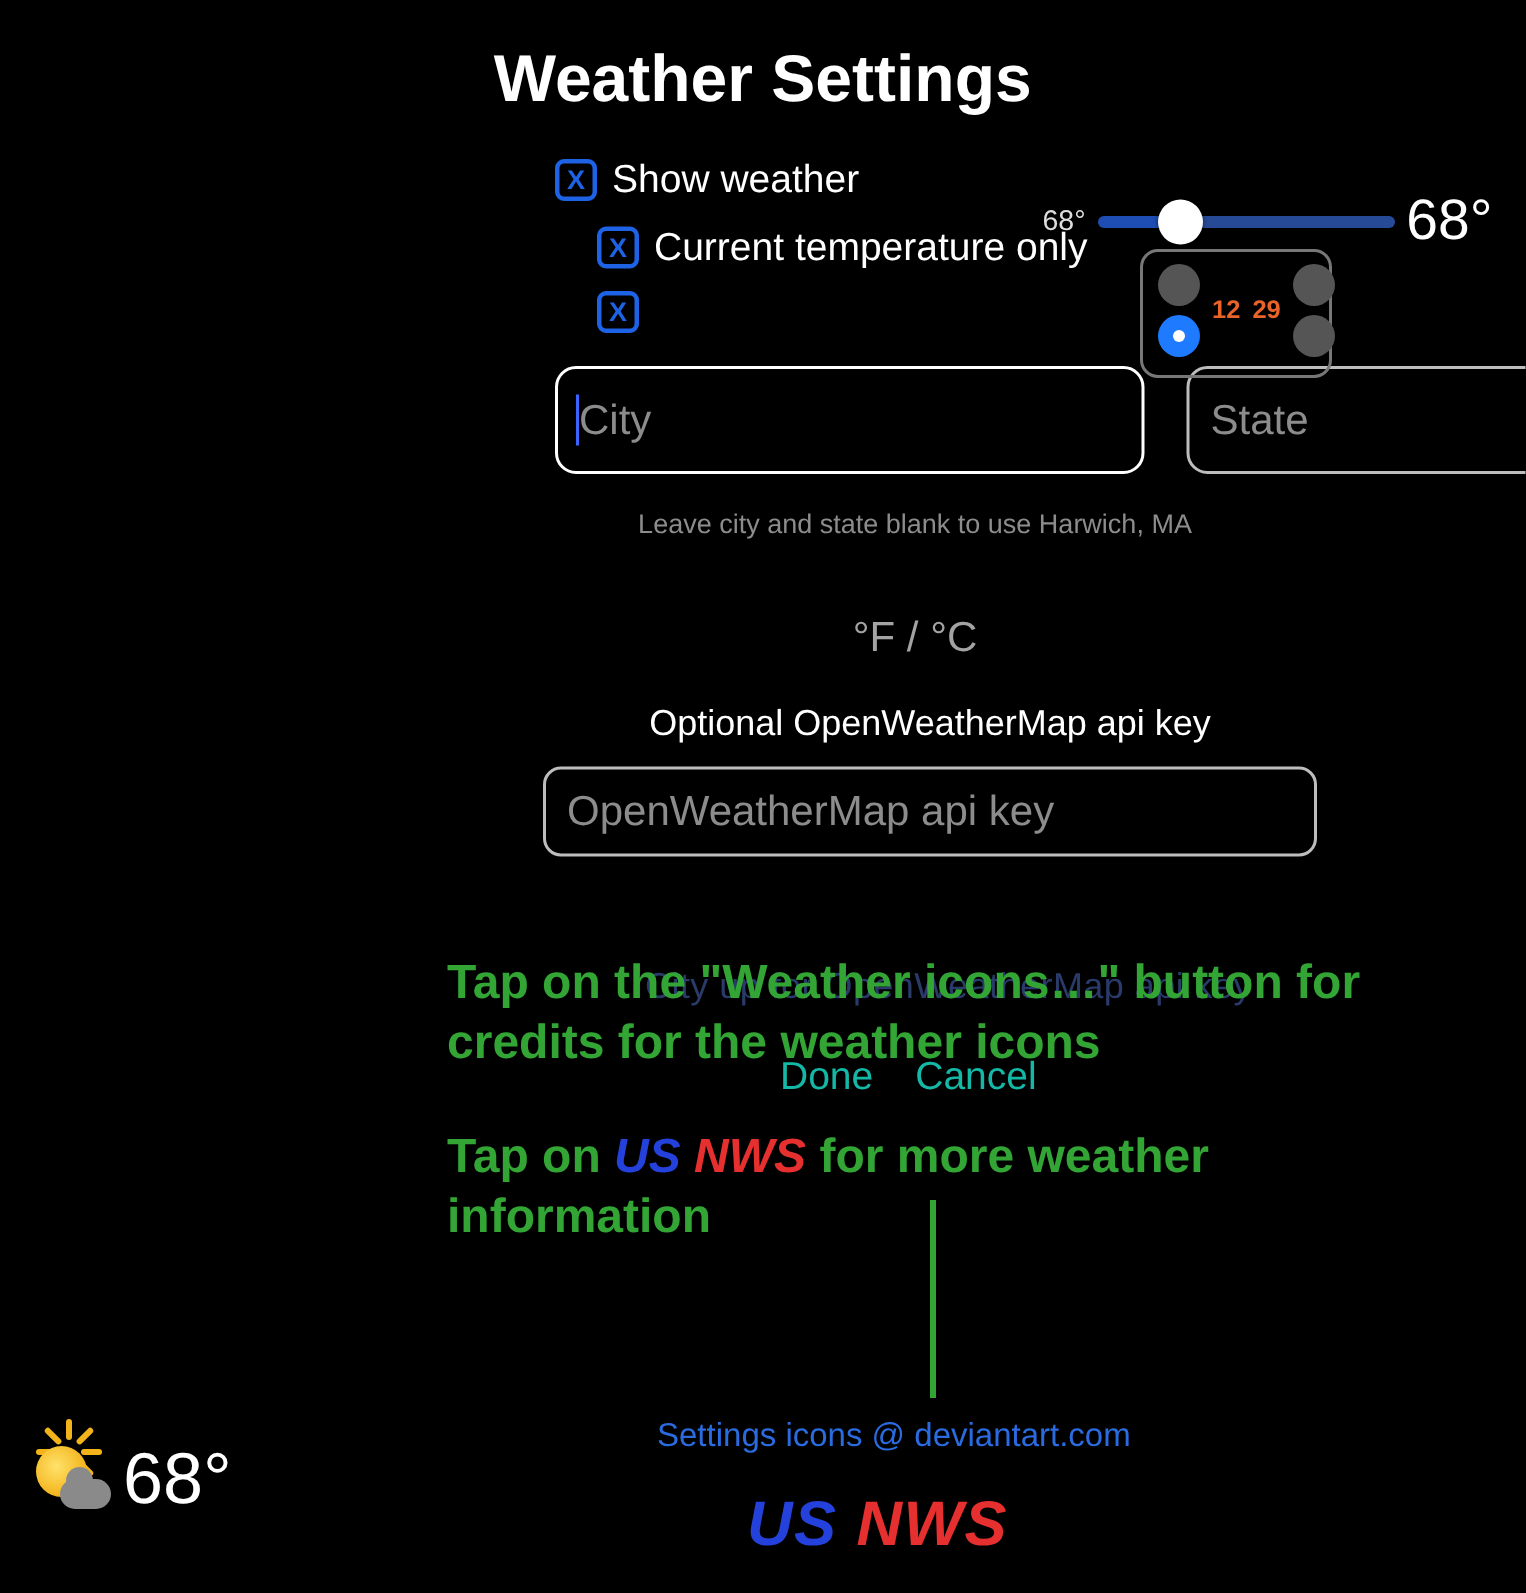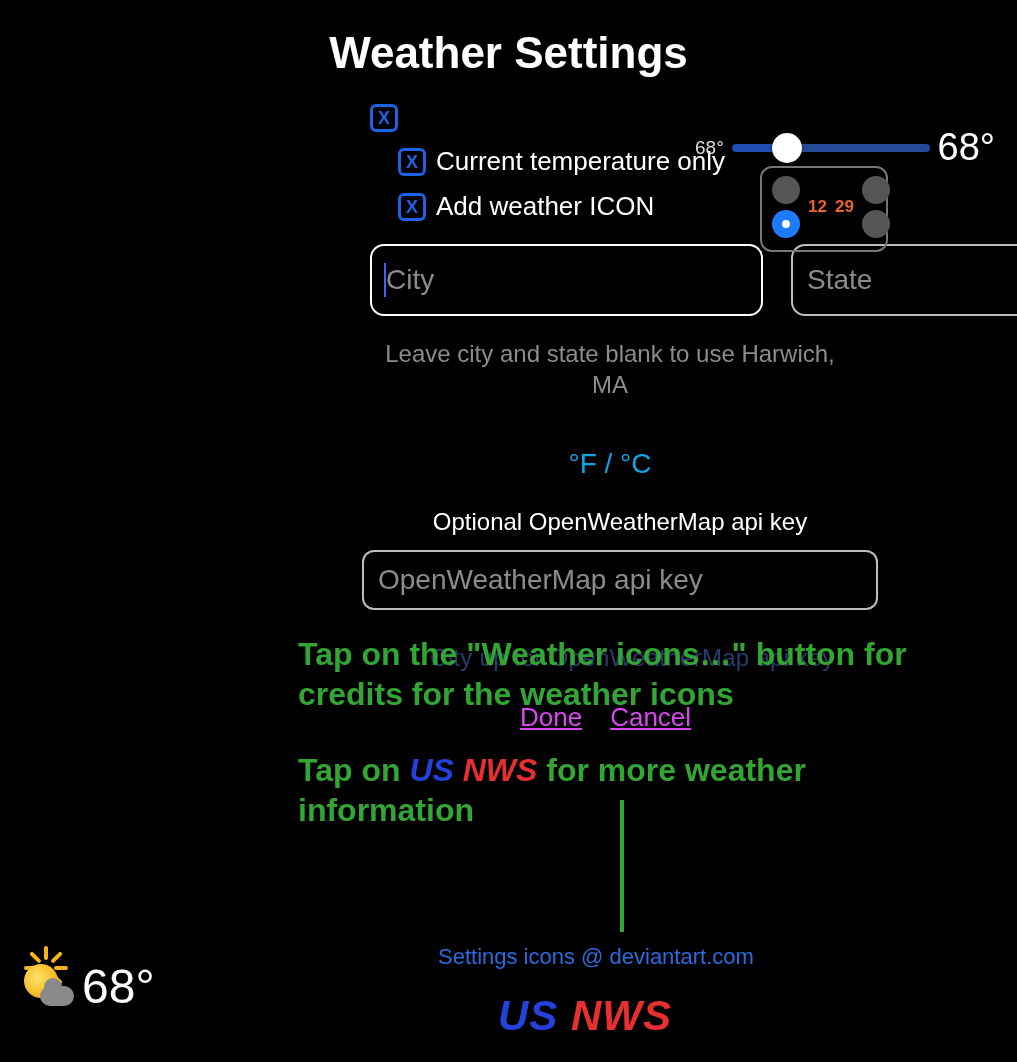--- a/index.html
+++ b/index.html
@@ -144,30 +144,30 @@
   }
   .text-input.focused {
     border-color: #fff;
     background-image: linear-gradient(#3a63ff,#3a63ff);
     background-size: 2px 34px;
     background-position: 12px center;
     background-repeat: no-repeat;
   }
   .text-input::placeholder { color: #8c8c8c; }
   .hint {
-    font-size: 24px;
+    font-size: 18px;
     color: #8c8c8c;
     text-align: center;
     margin-top: 22px;
     width: 480px;
     line-height: 1.3;
   }
   .unit-toggle {
     font-size: 28px;
-    color: #0ea5e9;
+    color: #a3a3a3;
     text-align: center;
     margin-top: 48px;
     width: 480px;
     cursor: pointer;
   }
   .api-label {
     font-size: 24px;
     text-align: center;
     margin-top: 28px;
     width: 500px;
@@ -279,41 +279,40 @@
     background:#8a8a8a;
     border-radius:50%;
   }
   .faint-buttons {
     position: absolute;
     left: 520px;
     top: 702px;
     display: flex;
     gap: 28px;
     font-size: 26px;
-    color: #d946ef;
-    text-decoration: underline;
+    color: #14b8a6;
   }
   .faint-buttons span { cursor: pointer; }
 </style>
 </head>
 <body>
 
 <h1 class="page-title">Weather Settings</h1>
 
 <div class="settings-col">
   <div class="cb-row">
     <span class="checkbox">X</span>
+    <span class="cb-label">Show weather</span>
   </div>
   <div class="cb-row indent">
     <span class="checkbox">X</span>
     <span class="cb-label">Current temperature only</span>
   </div>
   <div class="cb-row indent">
     <span class="checkbox">X</span>
-    <span class="cb-label">Add weather ICON</span>
   </div>
 
   <div class="input-row">
     <input class="text-input focused" placeholder="City" style="">
     <input class="text-input" placeholder="State" style="">
   </div>
 
   <div class="hint">Leave city and state blank to use Harwich, MA</div>
 
   <div class="unit-toggle">°F / °C</div>

